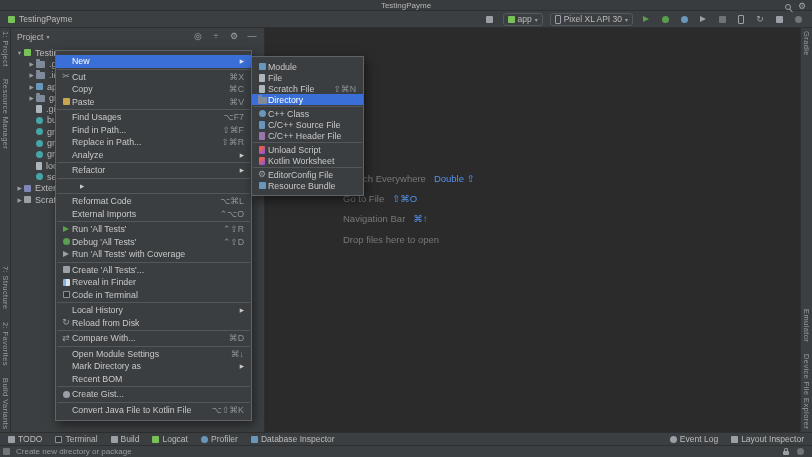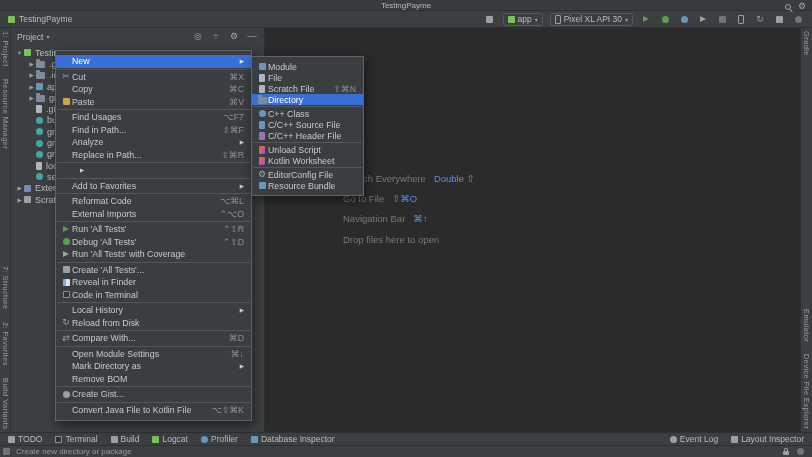--- a/index.html
+++ b/index.html
@@ -375,37 +375,37 @@
         <span class="ml">Find Usages</span>
         <span class="ms">⌥F7</span>
       </div>
       <div class="mrow">
         <span class="mi"></span>
         <span class="ml">Find in Path...</span>
         <span class="ms">⇧⌘F</span>
       </div>
       <div class="mrow">
         <span class="mi"></span>
+        <span class="ml">Replace in Path...</span>
+        <span class="ms">⇧⌘R</span>
+      </div>
+      <div class="mrow">
+        <span class="mi"></span>
         <span class="ml">Analyze</span>
         <span class="marrow">▶</span>
       </div>
-      <div class="mrow">
-        <span class="mi"></span>
-        <span class="ml">Replace in Path...</span>
-        <span class="ms">⇧⌘R</span>
-      </div>
-      <div class="msep"></div>
-      <div class="mrow">
-        <span class="mi"></span>
+      <div class="msep"></div>
+      <div class="mrow">
+        <span class="mi"></span>
+        <span class="ml">Refactor</span>
         <span class="marrow">▶</span>
       </div>
       <div class="msep"></div>
       <div class="mrow">
         <span class="mi"></span>
-        <span class="ml">Add to Favorites</span>
         <span class="marrow">▶</span>
       </div>
       <div class="msep"></div>
       <div class="mrow">
         <span class="mi"></span>
         <span class="ml">Reformat Code</span>
         <span class="ms">⌥⌘L</span>
       </div>
       <div class="mrow">
         <span class="mi"></span>
@@ -478,21 +478,21 @@
         <span class="ml">Open Module Settings</span>
         <span class="ms">⌘↓</span>
       </div>
       <div class="mrow">
         <span class="mi"></span>
         <span class="ml">Mark Directory as</span>
         <span class="marrow">▶</span>
       </div>
       <div class="mrow">
         <span class="mi"></span>
-        <span class="ml">Remove BOM</span>
+        <span class="ml">Recent BOM</span>
       </div>
       <div class="msep"></div>
       <div class="mrow">
         <span class="mi">
           <span class="icn icn-dot c-gray"></span>
         </span>
         <span class="ml">Create Gist...</span>
       </div>
       <div class="msep"></div>
       <div class="mrow">

